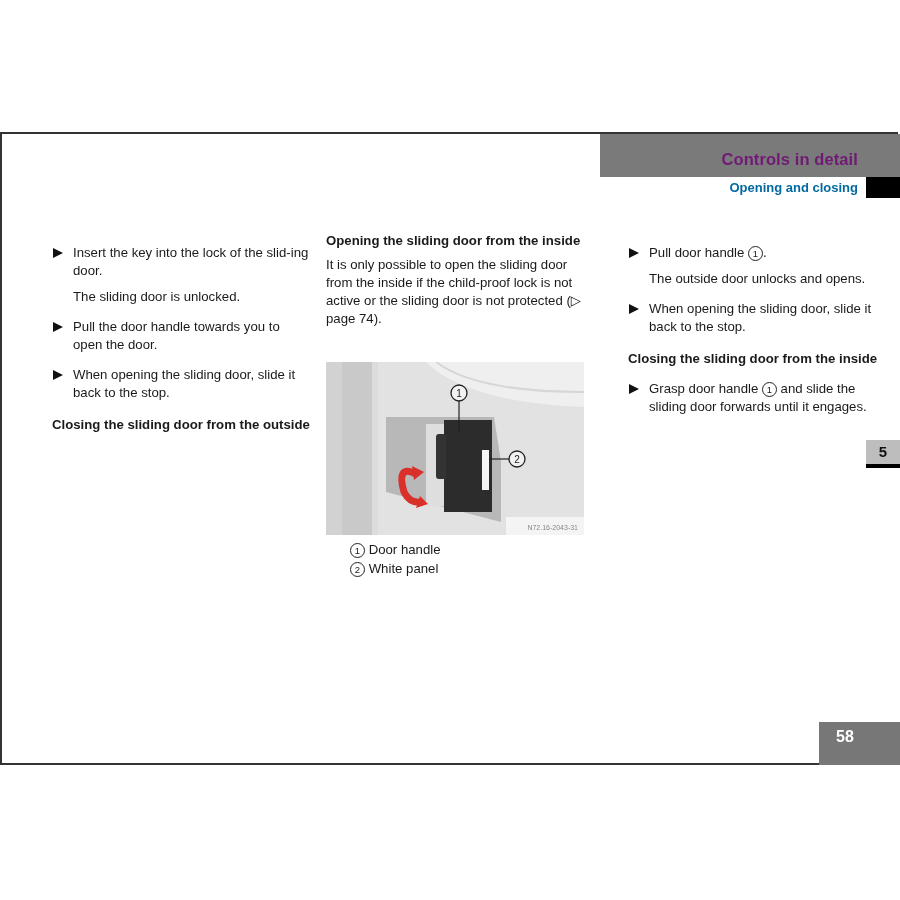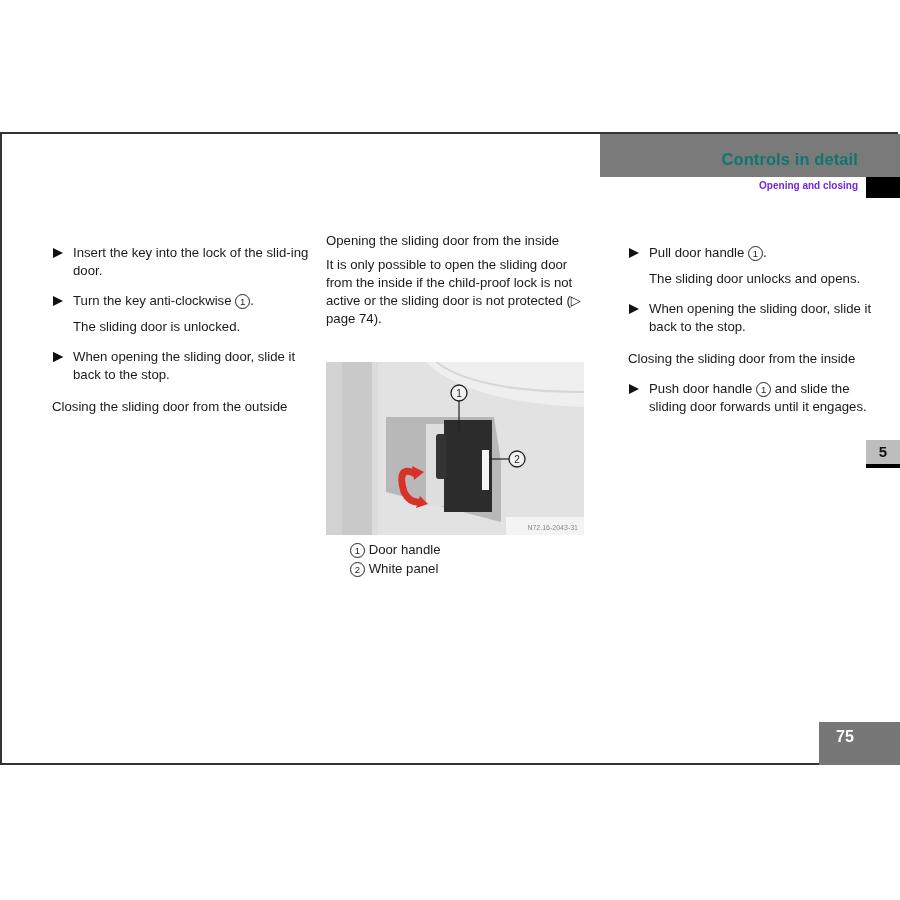--- a/index.html
+++ b/index.html
@@ -2,35 +2,35 @@
 <html><head>
 <meta charset="utf-8">
 <style>
   html, body { margin: 0; padding: 0; background: #ffffff; }
   body { width: 900px; height: 900px; position: relative; overflow: hidden;
          font-family: "Liberation Sans", "DejaVu Sans", sans-serif; color: #1a1a1a; }
   .page { position: absolute; left: 0; top: 132px; width: 898px; height: 633px;
           border-top: 2px solid #333; border-bottom: 2px solid #333; border-left: 2px solid #333;
           box-sizing: border-box; background: #fff; }
   .hdr-bar { position: absolute; left: 600px; top: 134px; width: 300px; height: 43px; background: #7a7a7a; }
-  .hdr-title { position: absolute; right: 42px; top: 150px; color: #0f766e; font-weight: bold; font-size: 16.5px;
+  .hdr-title { position: absolute; right: 42px; top: 150px; color: #701a75; font-weight: bold; font-size: 16.5px;
                letter-spacing: 0.1px; }
-  .sub-title { position: absolute; right: 42px; top: 180px; color: #6d28d9; font-weight: bold; font-size: 10px; }
+  .sub-title { position: absolute; right: 42px; top: 180px; color: #0369a1; font-weight: bold; font-size: 13px; }
   .sub-tab { position: absolute; left: 866px; top: 177px; width: 34px; height: 21px; background: #000; }
 
   .col { position: absolute; font-size: 13.2px; line-height: 18px; }
   .c1 { left: 52px; top: 232px; width: 258px; }
   .c2 { left: 326px; top: 232px; width: 258px; }
   .c3 { left: 628px; top: 232px; width: 262px; }
 
   .item { position: relative; padding-left: 21px; margin-bottom: 8px; margin-top: 12px; }
   .item .tri { position: absolute; left: 1px; top: 4px; width: 0; height: 0;
                border-top: 5.5px solid transparent; border-bottom: 5.5px solid transparent; border-left: 10px solid #111; }
   .note { padding-left: 21px; margin-bottom: 8px; }
-  .h { font-weight: normal; margin: 14px 0 6px 0; }
+  .h { font-weight: bold; margin: 14px 0 6px 0; }
   .h.first { margin-top: 0; }
   .para { margin-bottom: 24px; }
   .circ { display: inline-block; width: 13px; height: 13px; border: 1.2px solid #222; border-radius: 50%;
           font-size: 9.5px; line-height: 13px; text-align: center; vertical-align: 0px; box-sizing: content-box; }
 
   .figure { position: absolute; left: 326px; top: 362px; width: 258px; height: 173px; background: #e4e4e4; overflow: hidden; }
   .fig-cap { position: absolute; left: 326px; top: 540px; font-size: 13.2px; line-height: 19px; margin-left: 24px; }
   .fig-cap div { margin: 0; }
 
   .tab5 { position: absolute; left: 866px; top: 440px; width: 34px; height: 24px; background: #bdbdbd;
@@ -46,28 +46,24 @@
 <div class="hdr-bar"></div>
 <div class="hdr-title">Controls in detail</div>
 <div class="sub-title">Opening and closing</div>
 <div class="sub-tab"></div>
 
 <div class="col c1">
   <div class="item">
     <span class="tri"></span>
     <span>Insert the key into the lock of the slid-ing door.</span>
   </div>
-  <div class="item">
-    <span class="tri"></span>
-    <span>Turn the key anti-clockwise</span>
-    <span class="circ">1</span><span>.</span>
-  </div>
   <div class="note">The sliding door is unlocked.</div>
   <div class="item">
     <span class="tri"></span>
+    <span>Pull the door handle towards you to open the door.</span>
   </div>
   <div class="item">
     <span class="tri"></span>
     <span>When opening the sliding door, slide it back to the stop.</span>
   </div>
   <div class="h">Closing the sliding door from the outside</div>
 </div>
 
 <div class="col c2">
   <div class="h first">Opening the sliding door from the inside</div>
@@ -114,28 +110,28 @@
     <span>White panel</span>
   </div>
 </div>
 
 <div class="col c3">
   <div class="item">
     <span class="tri"></span>
     <span>Pull door handle</span>
     <span class="circ">1</span><span>.</span>
   </div>
-  <div class="note">The sliding door unlocks and opens.</div>
+  <div class="note">The outside door unlocks and opens.</div>
   <div class="item">
     <span class="tri"></span>
     <span>When opening the sliding door, slide it back to the stop.</span>
   </div>
   <div class="h">Closing the sliding door from the inside</div>
   <div class="item">
     <span class="tri"></span>
-    <span>Push door handle</span>
+    <span>Grasp door handle</span>
     <span class="circ">1</span>
     <span>and slide the sliding door forwards until it engages.</span>
   </div>
 </div>
 
 <div class="tab5">5</div>
-<div class="pnum">75</div>
+<div class="pnum">58</div>
 
 </body></html>

